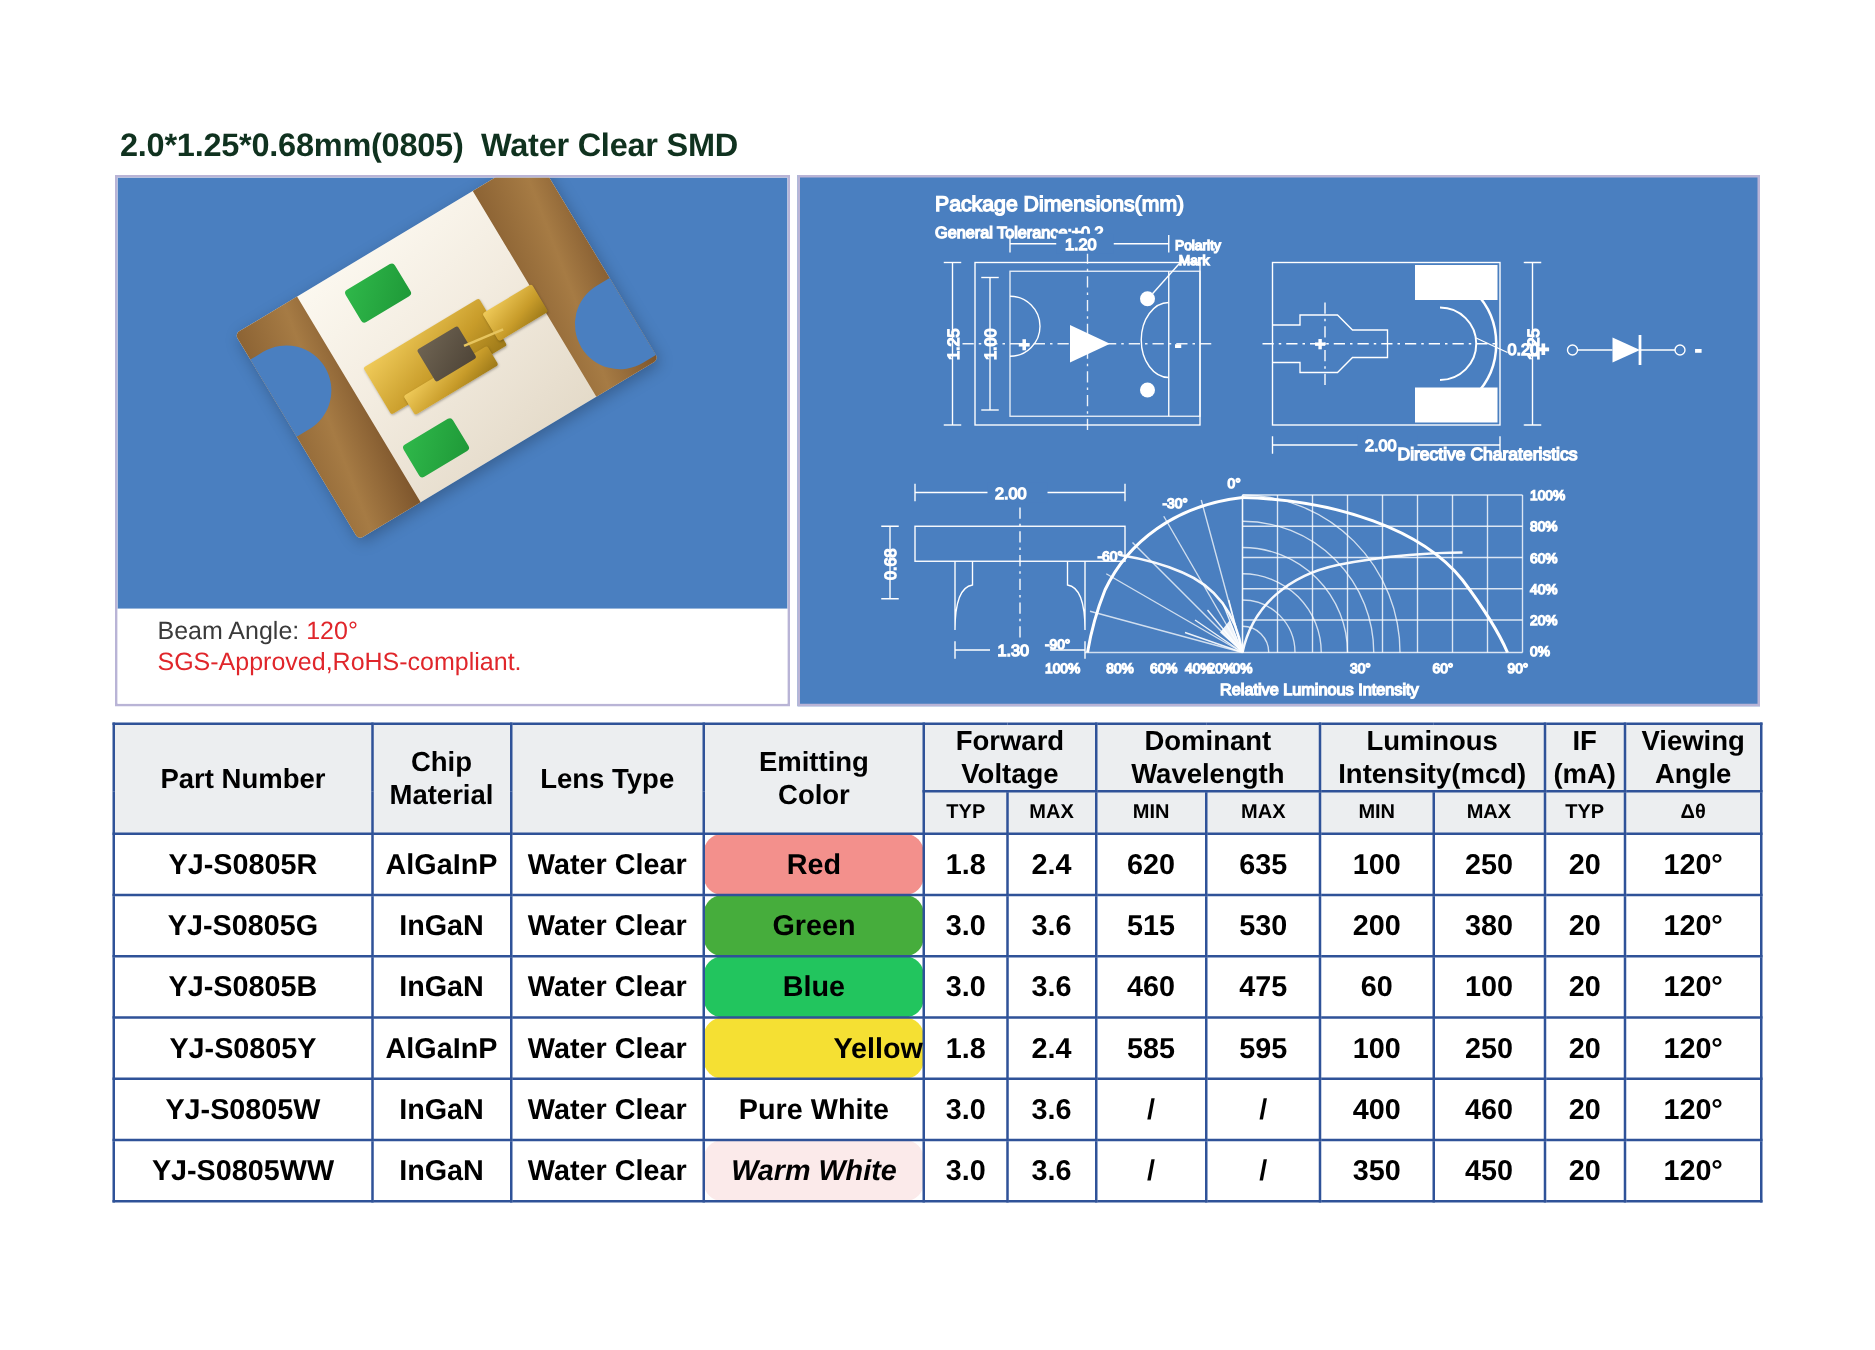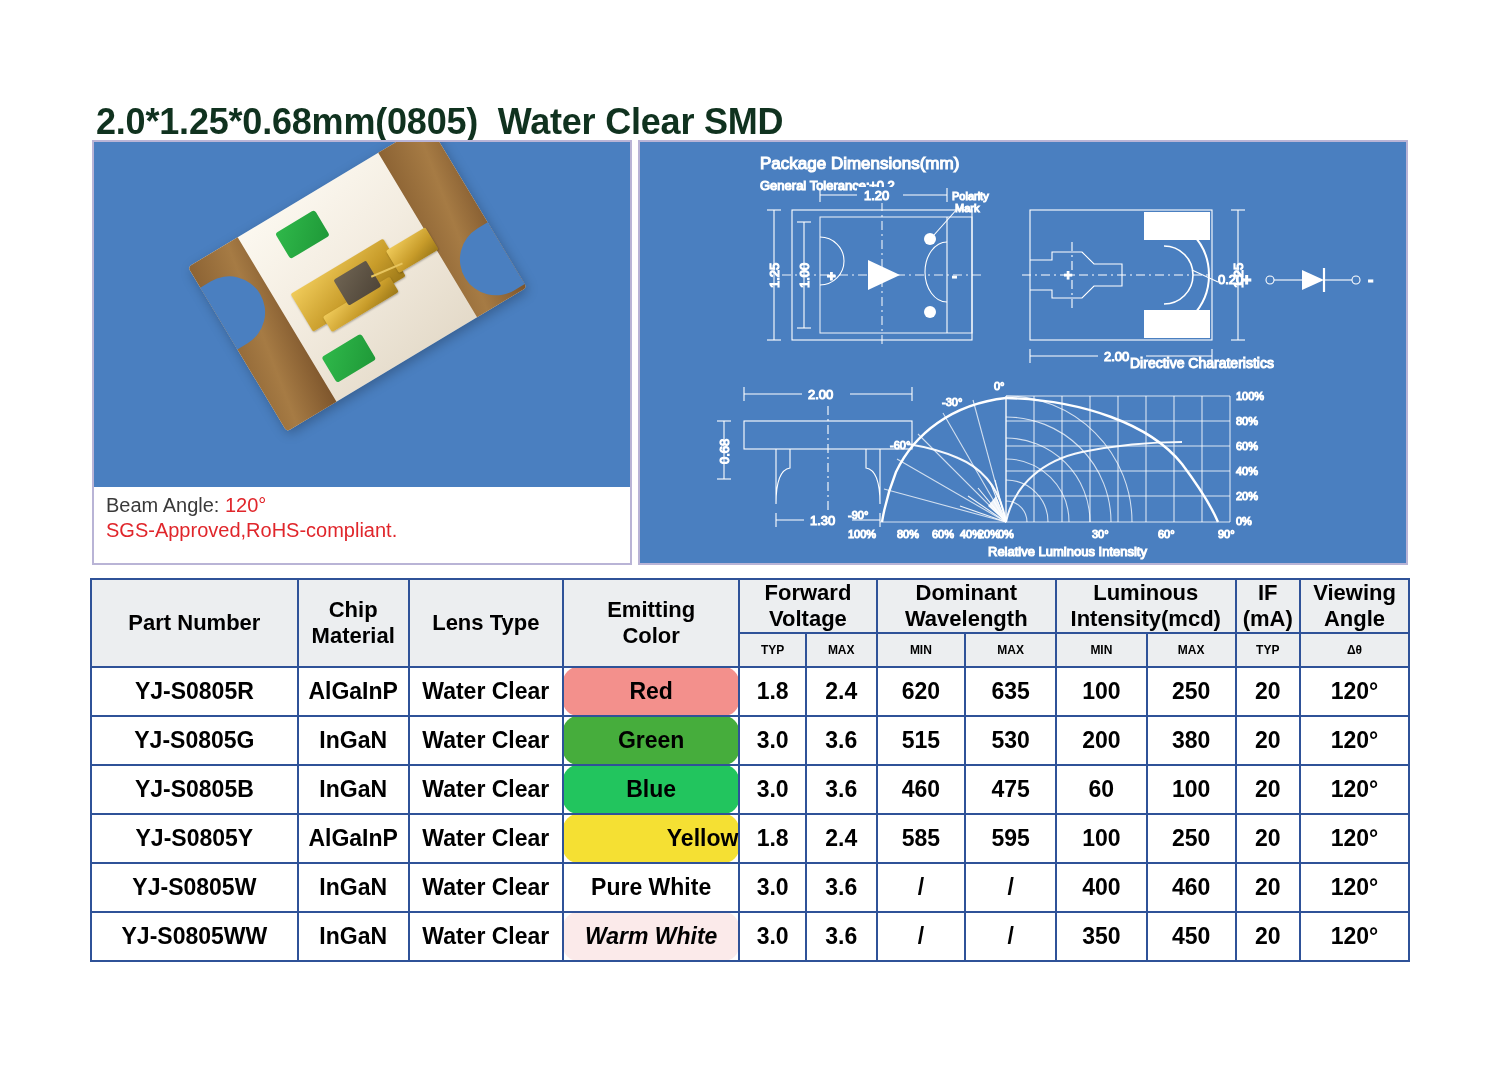--- a/index.html
+++ b/index.html
@@ -8,21 +8,21 @@
     background: #ffffff;
     font-family: "Liberation Sans", sans-serif;
     overflow: hidden;
   }
   .page { position: relative; width: 1500px; height: 1080px; background: #fff; }
 
   
   .title {
     position: absolute;
     left: 96px; top: 101px;
-    font-size: 36px;
+    font-size: 26px;
     font-weight: bold;
     color: #10321f;
     letter-spacing: -0.2px;
     white-space: pre;
   }
 
   
   .photo-panel {
     position: absolute;
     left: 92px; top: 140px;
@@ -94,37 +94,36 @@
     width: 34px; height: 2px;
     background: #e7c55f;
     transform: rotate(8deg);
   }
 
   
   .caption {
     position: absolute;
     left: 0; top: 345px;
     width: 100%; height: 76px;
-    padding: 6px 0 0 12px;
+    padding: 6px 0 0 32px;
     background: #ffffff;
     font-size: 20px;
     line-height: 25px;
     color: #3a3a3a;
   }
   .caption .red { color: #e0262b; }
 
   
   .draw-panel {
     position: absolute;
     left: 638px; top: 140px;
     width: 770px; height: 425px;
     border: 2px solid #b9b4d6;
     background: #4a7fc0;
     overflow: hidden;
-    padding-left: 12px;
   }
   .draw-panel svg { display: block; }
   .dtext { font-family: "Liberation Sans", sans-serif; fill: #ffffff; }
 
   
   table.spec {
     position: absolute;
     left: 90px; top: 578px;
     width: 1320px;
     border-collapse: collapse;
@@ -136,21 +135,21 @@
     vertical-align: middle;
     font-weight: bold;
     color: #000000;
     background: #ffffff;
   }
   table.spec th {
     background: #eceef0;
     font-size: 22px;
     line-height: 26px;
   }
-  table.spec th.sub { font-size: 12px; height: 34px; }
+  table.spec th.sub { font-size: 16px; height: 34px; }
   table.spec td { font-size: 23px; height: 49px; }
   td.chip { color: #16741f; }
   td.part { font-size: 23px; }
   td.ec { font-size: 23px; border-radius: 15px; }
 </style>
 </head>
 <body>
 
 <div class="page">
 

